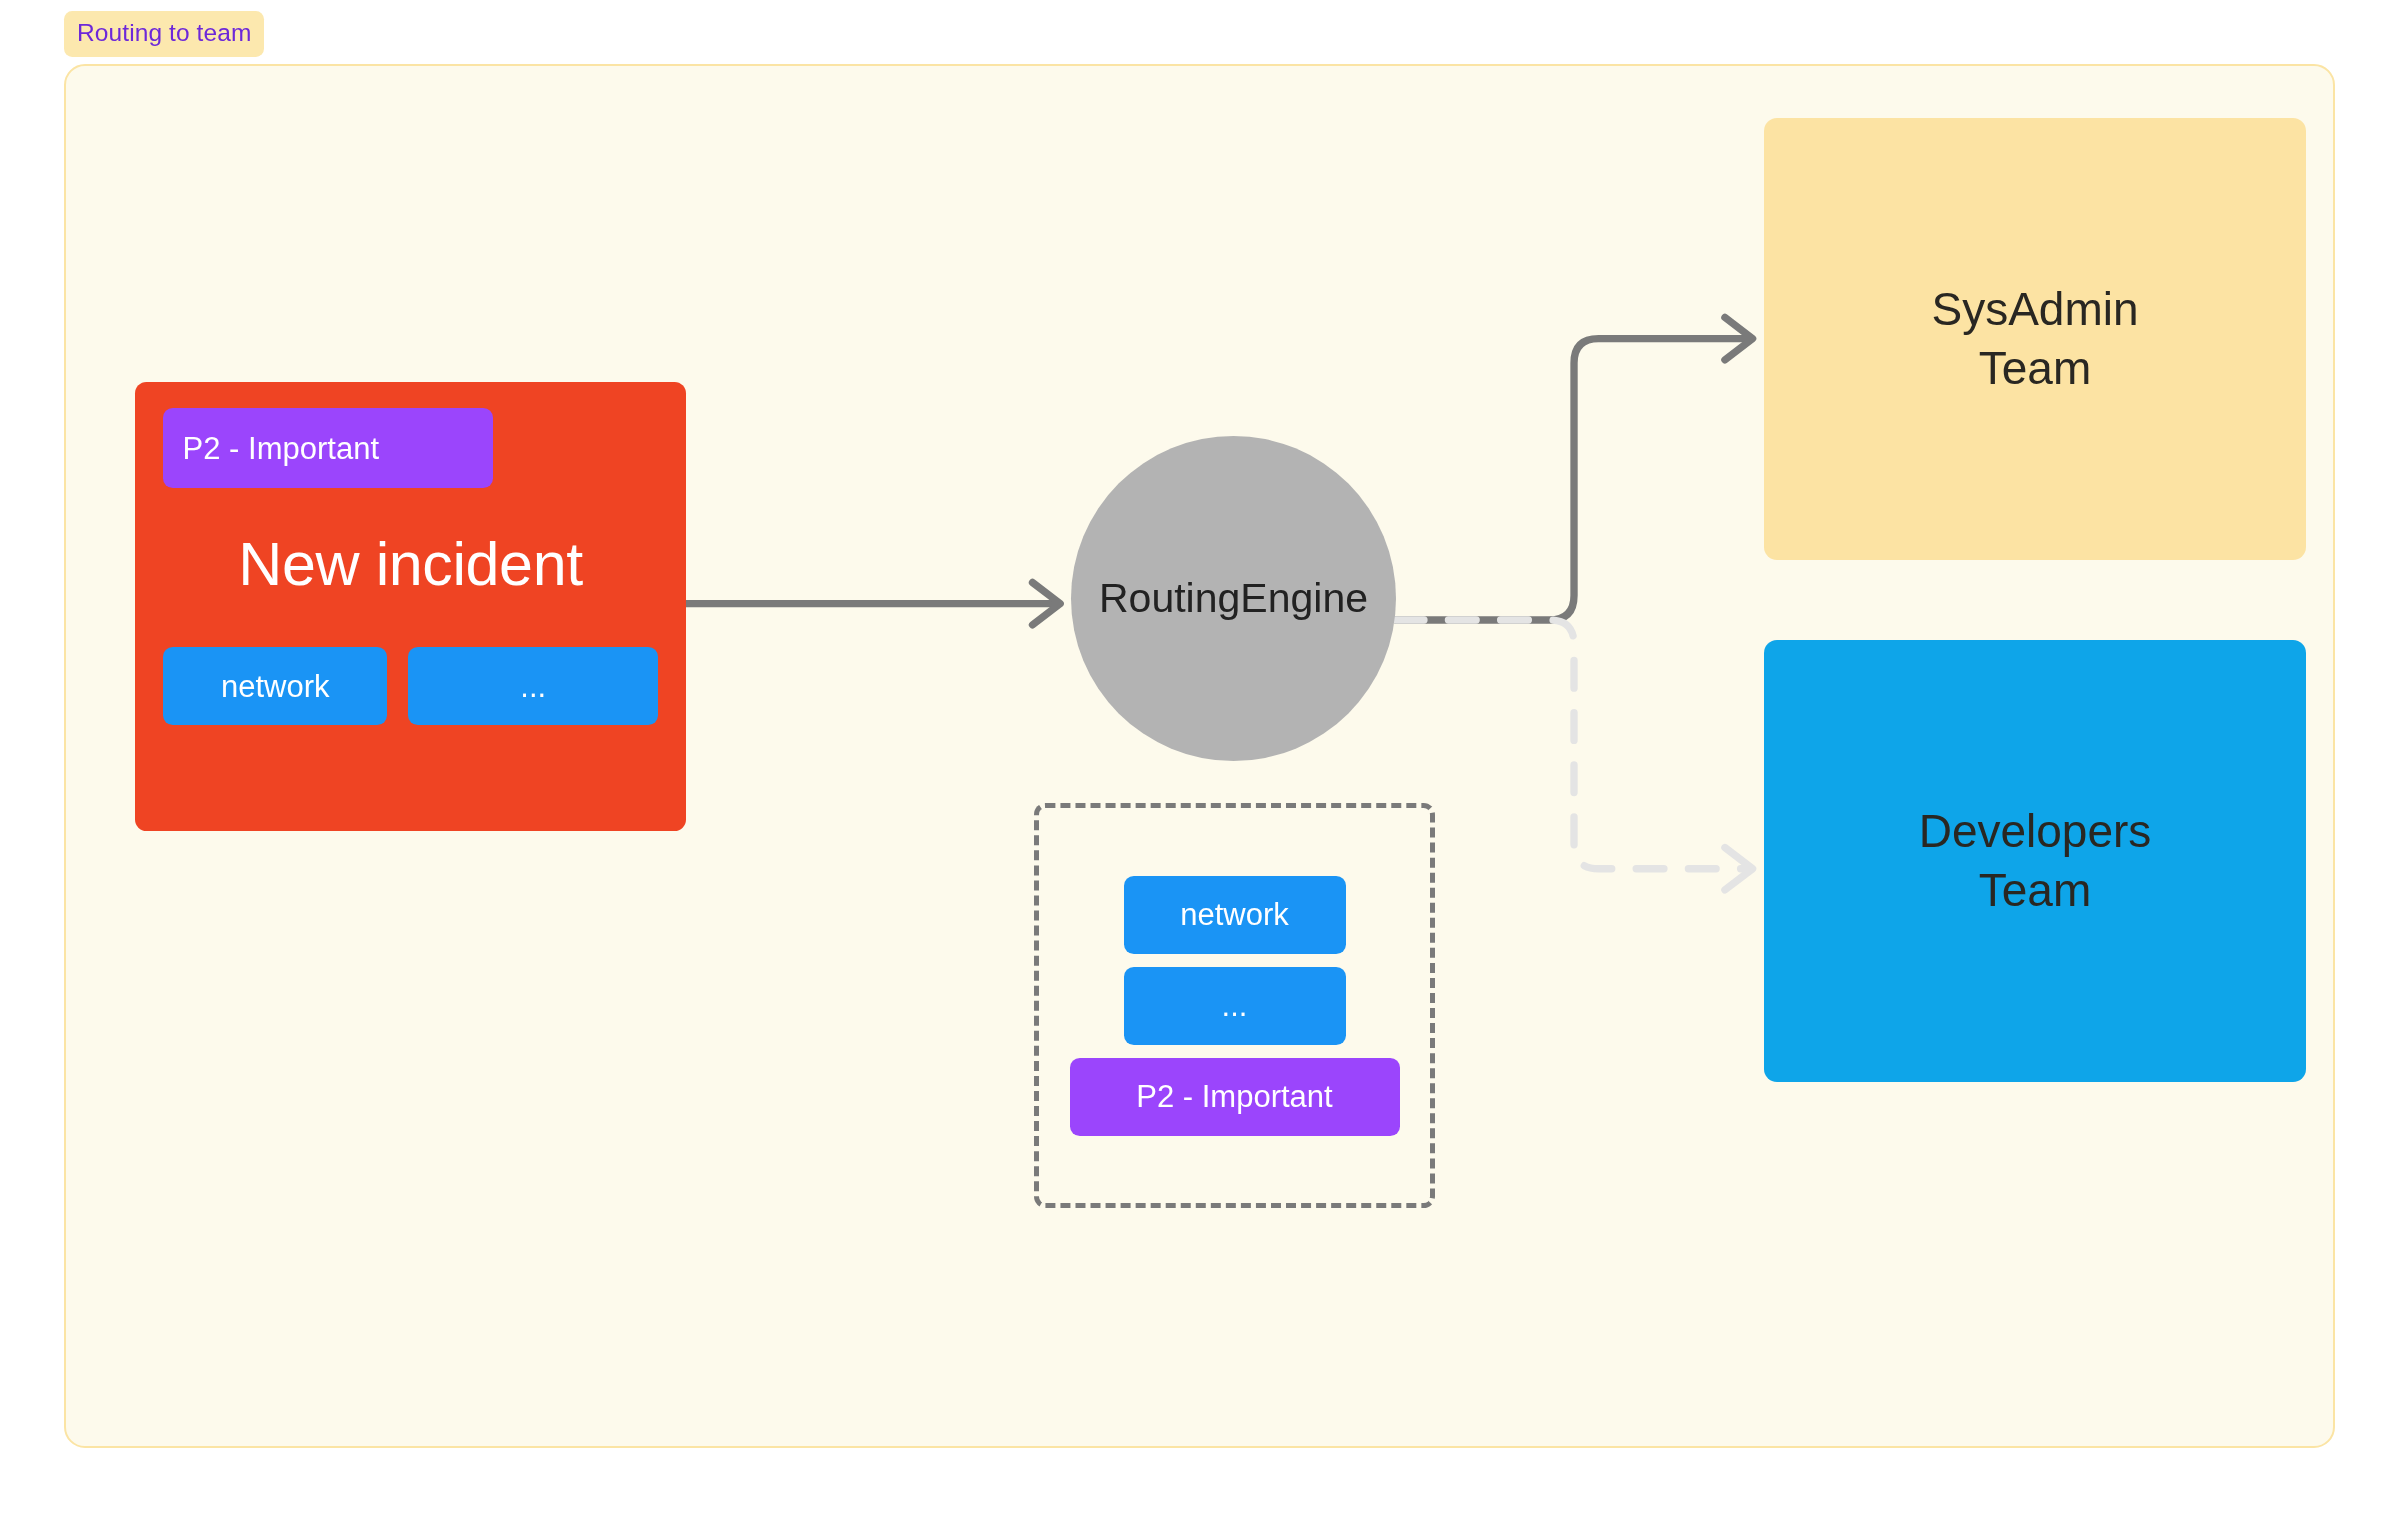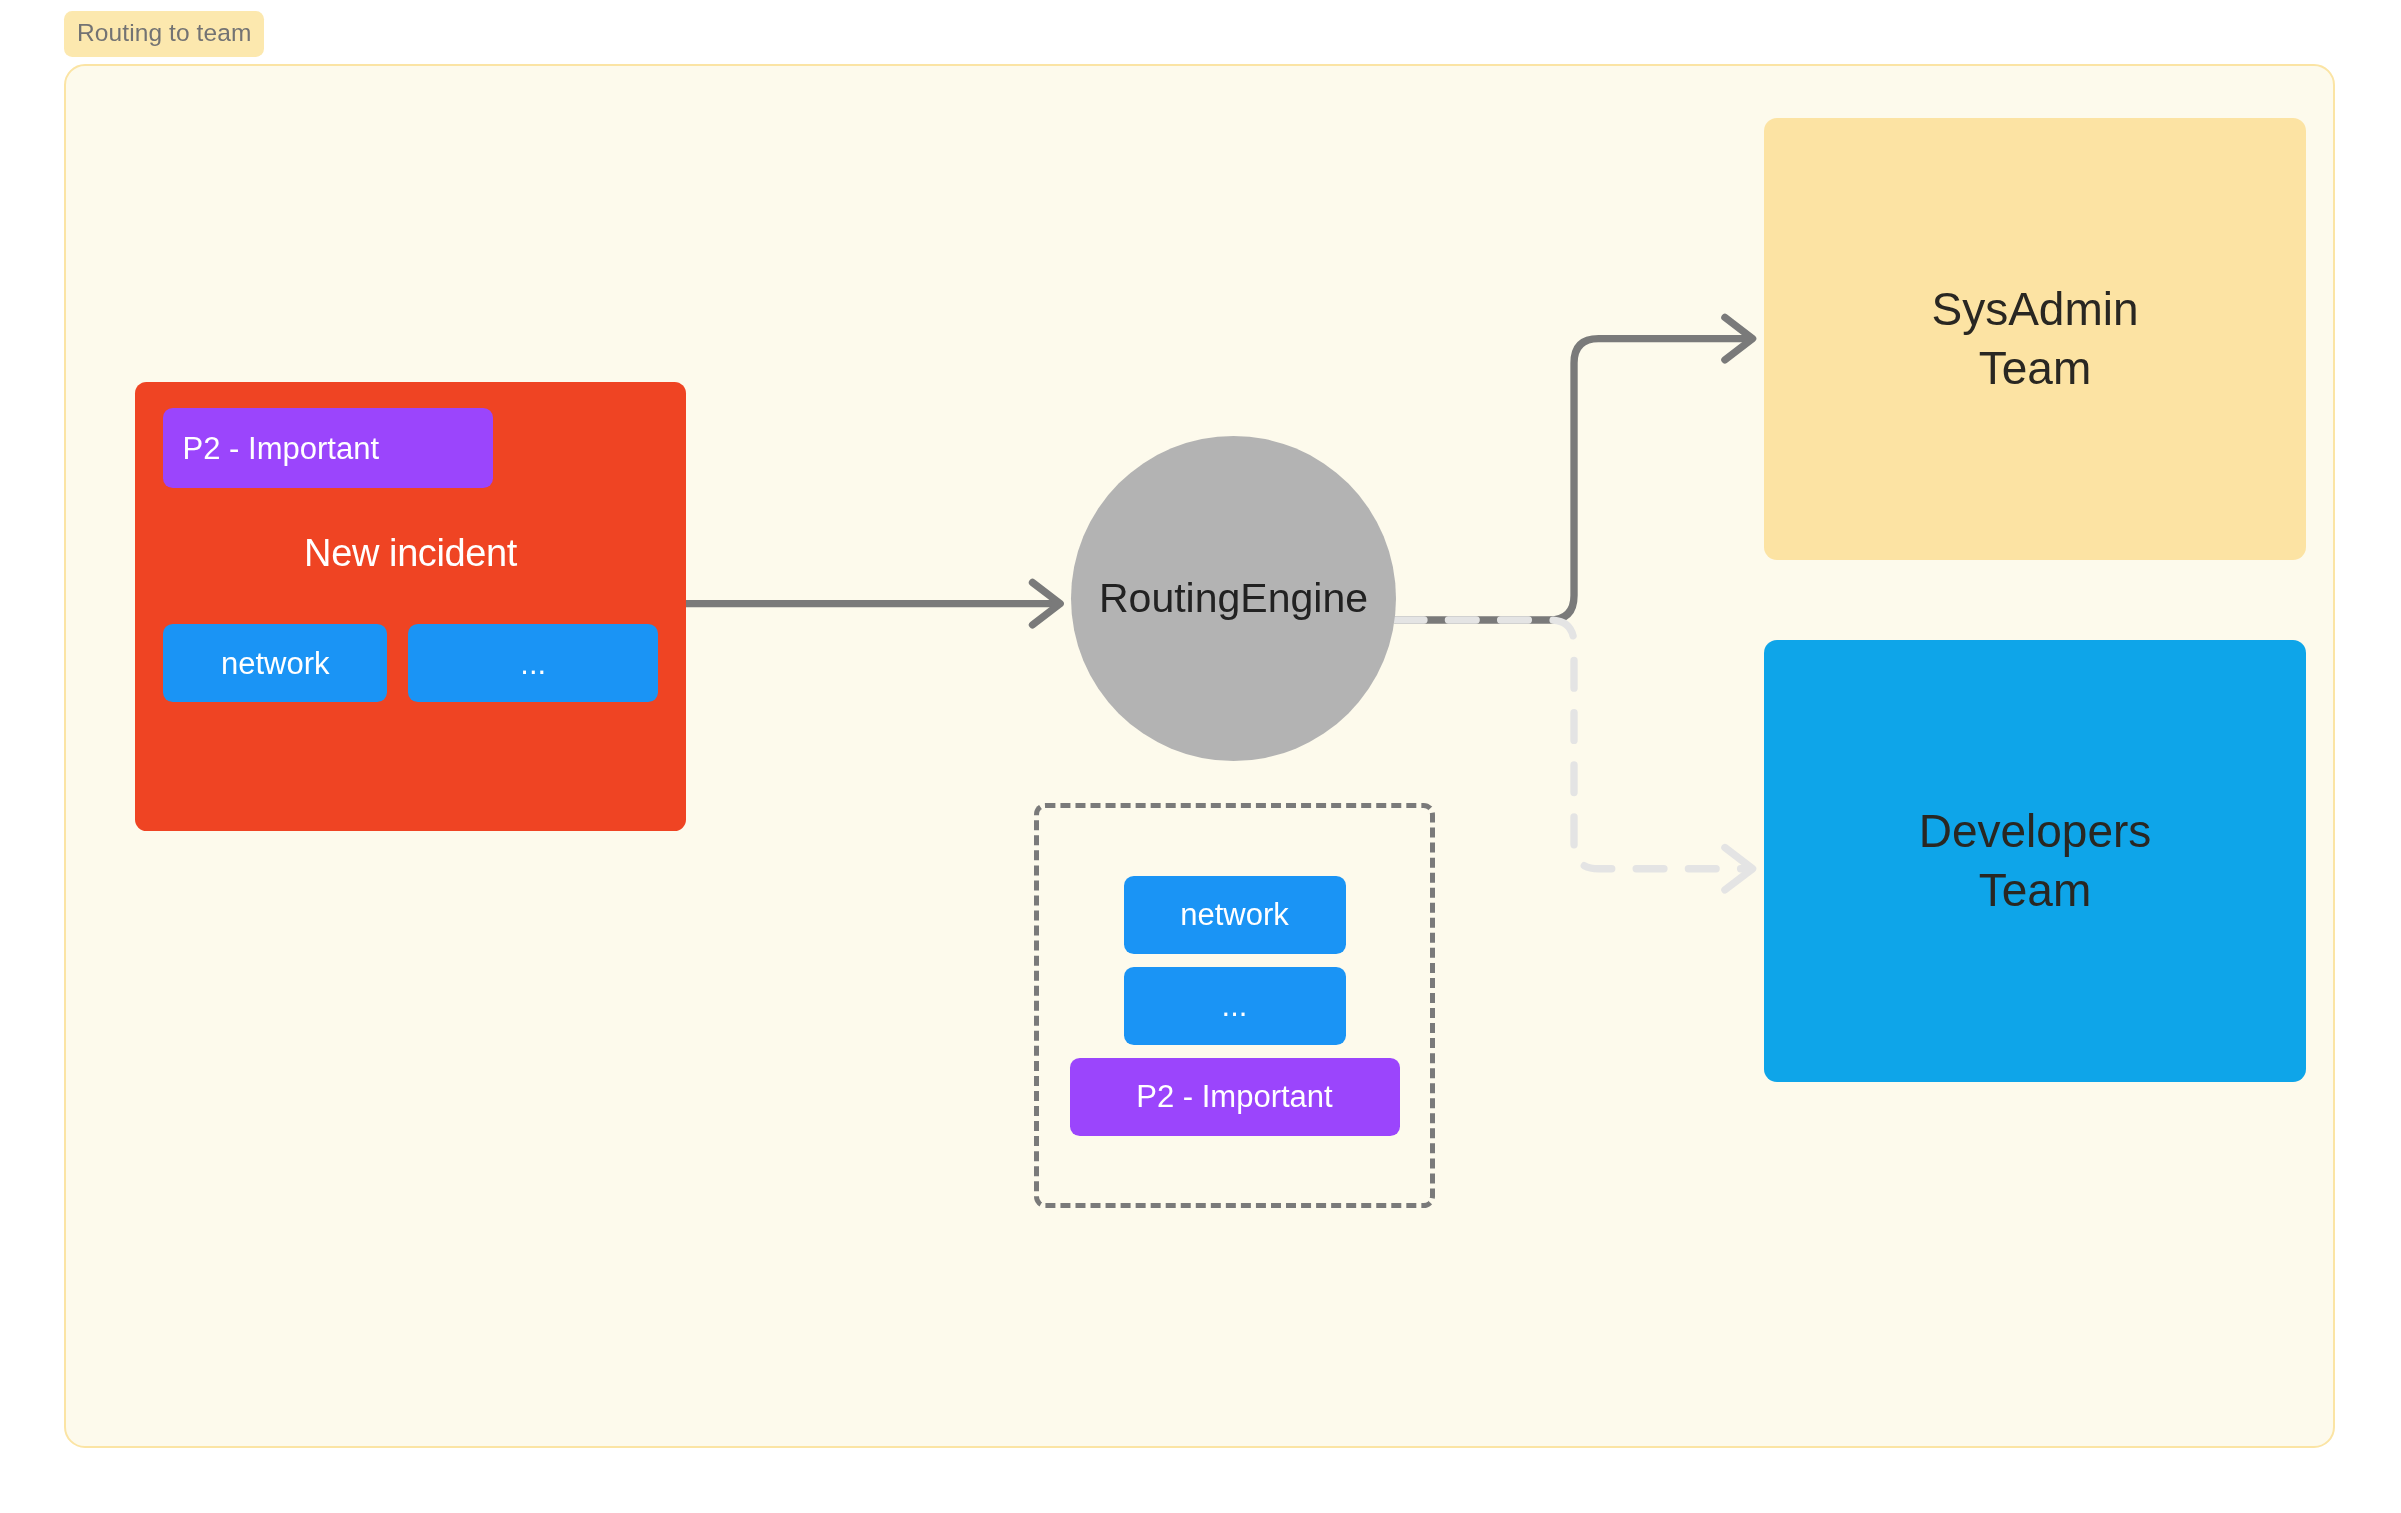--- a/index.html
+++ b/index.html
@@ -15,21 +15,21 @@
     position: relative;
     overflow: hidden;
   }
 
   
   .caption-pill {
     position: absolute;
     left: 64px;
     top: 11.4px;
     background: #fce8ae;
-    color: #737373;
+    color: #6d28d9;
     font-size: 24.5px;
     line-height: 1;
     padding: 9.8px 13px 11.4px 13px;
     border-radius: 8.2px;
     white-space: nowrap;
     letter-spacing: 0.1px;
   }
 
   
   .diagram-frame {
@@ -74,21 +74,21 @@
     font-size: 31px;
     border-radius: 9.8px;
     padding: 18px 19.6px;
     line-height: 1;
     box-sizing: border-box;
     min-width: 330px;
     height: 80px;
   }
   .incident-title {
     color: #ffffff;
-    font-size: 38px;
+    font-size: 61px;
     text-align: center;
     margin-top: 46px;
     line-height: 1;
     letter-spacing: -0.4px;
   }
   .tag-row {
     display: flex;
     gap: 21px;
     margin-top: 52px;
   }

